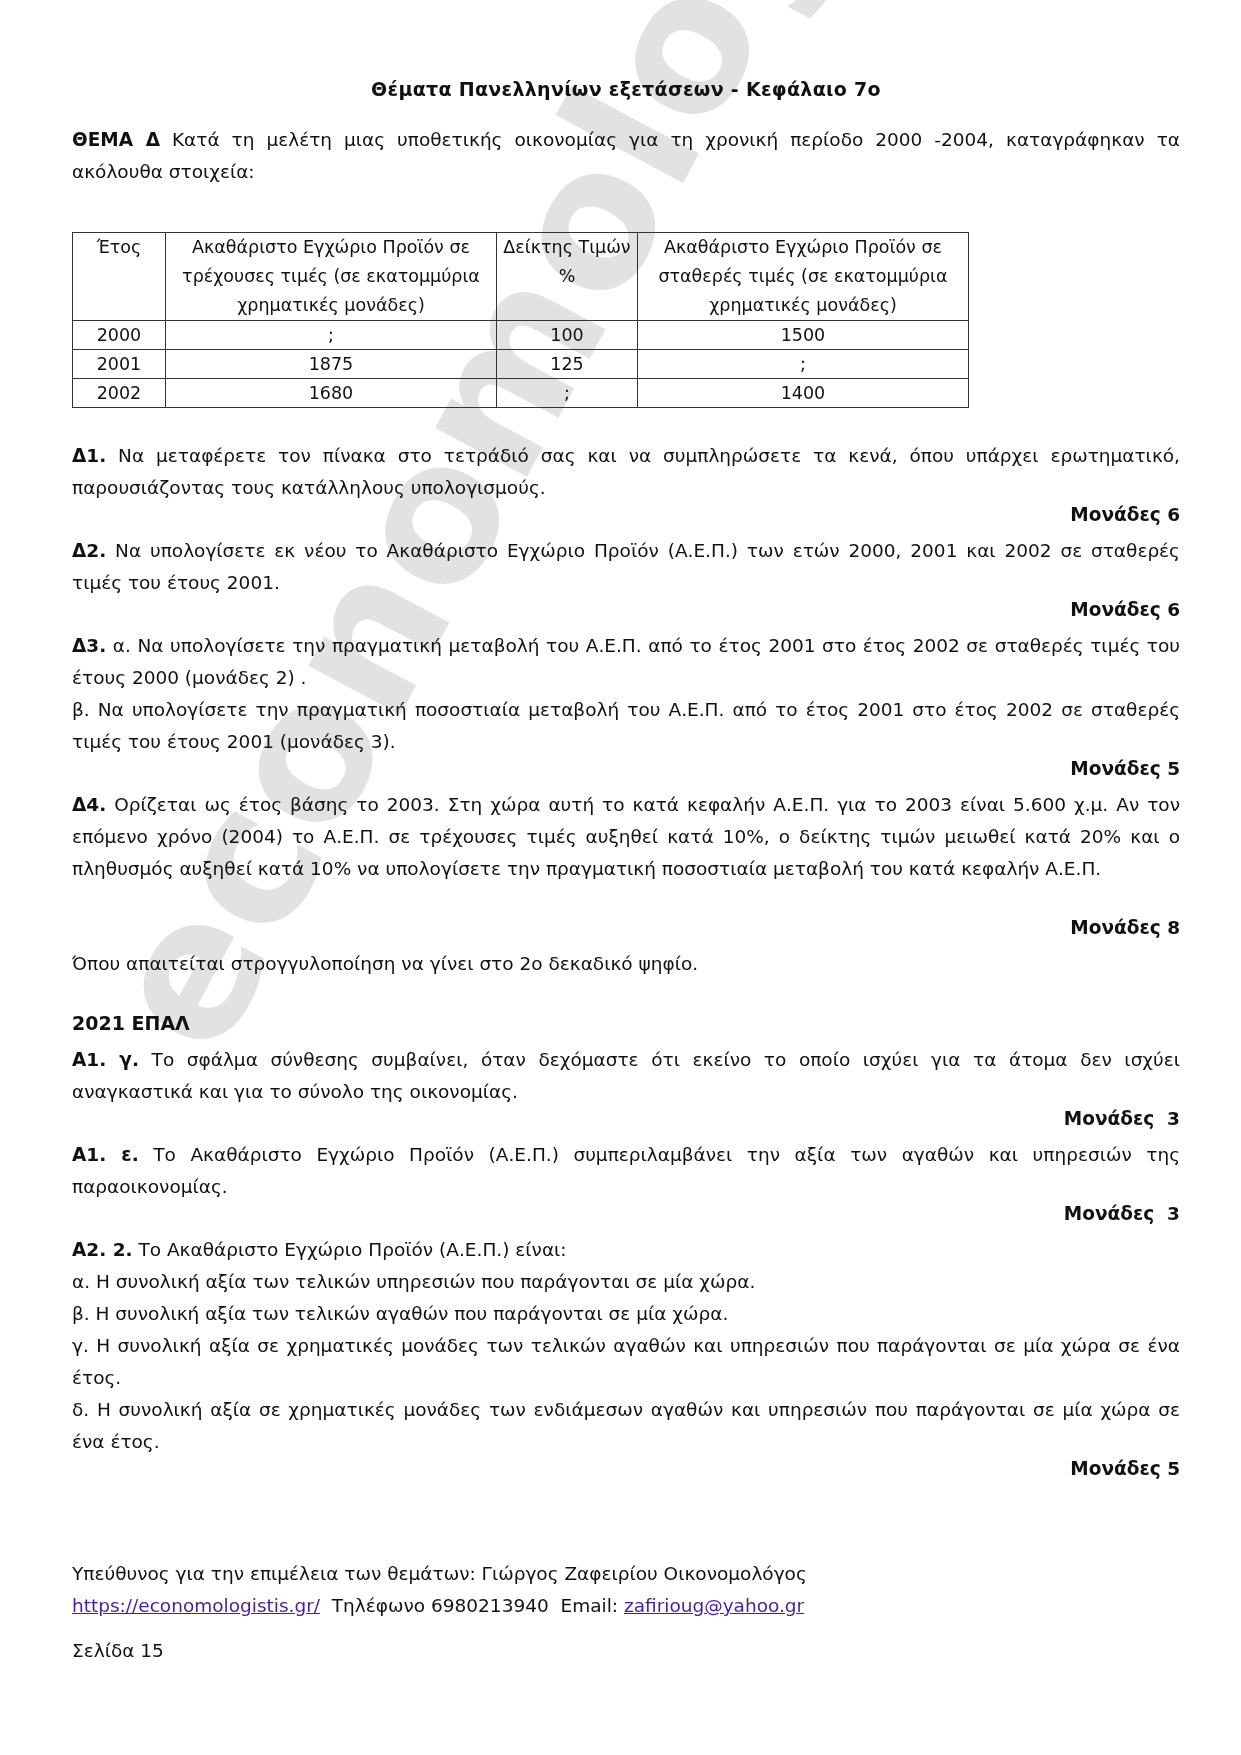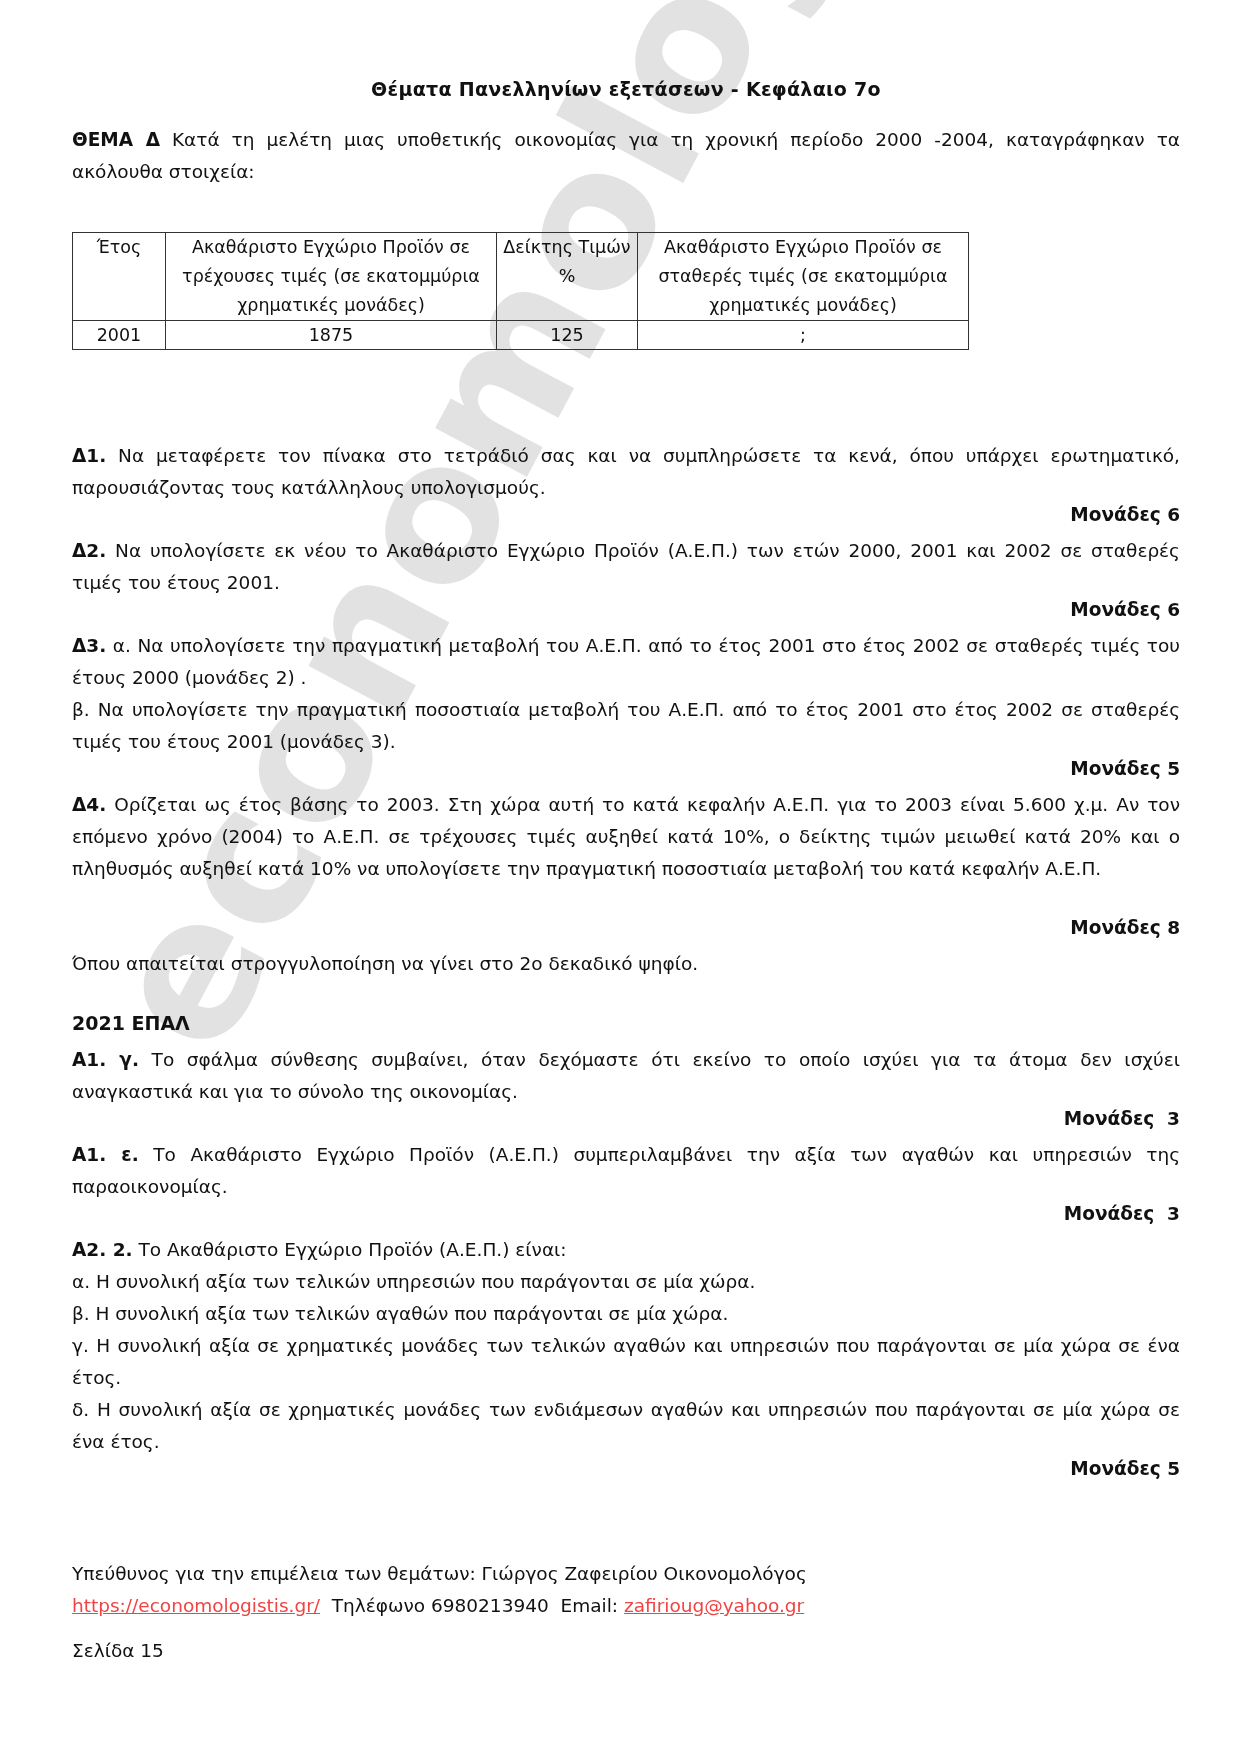--- a/index.html
+++ b/index.html
@@ -29,21 +29,21 @@
   table.data td, table.data th {
     border: 1.5px solid #333; text-align: center; vertical-align: top; font-weight: normal; padding: 0 6px;
   }
   table.data td { height: 28px; vertical-align: middle; line-height: 26px; }
   .c1 { width: 80px; } .c2 { width: 318px; } .c3 { width: 128px; } .c4 { width: 318px; }
   .section-head {
     position: absolute; left: 0; width: 1108px; text-align: left;
     font-size: 19px; font-weight: bold;
   }
   .footer { position: absolute; left: 0; width: 1108px; font-size: 18.5px; line-height: 32px; }
-  .link { color: #ef4444; text-decoration: underline; }
+  .link { color: #4c1d95; text-decoration: underline; }
   .pagenum { position: absolute; left: 0; width: 1108px; text-align: left; font-size: 18.5px; top: 1640px; }
 </style>
 </head>
 <body>
 
 <div class="watermark">economologistis.gr</div>
 
 <div class="page">
 
   <div class="title">Θέματα Πανελληνίων εξετάσεων - Κεφάλαιο 7ο</div>
@@ -57,24 +57,36 @@
     <thead>
       <tr>
         <th class="c1">Έτος</th>
         <th class="c2">Ακαθάριστο Εγχώριο Προϊόν σε τρέχουσες τιμές (σε εκατομμύρια χρηματικές μονάδες)</th>
         <th class="c3">Δείκτης Τιμών %</th>
         <th class="c4">Ακαθάριστο Εγχώριο Προϊόν σε σταθερές τιμές (σε εκατομμύρια χρηματικές μονάδες)</th>
       </tr>
     </thead>
     <tbody>
       <tr>
+        <td>2000</td>
+        <td>;</td>
+        <td>100</td>
+        <td>1500</td>
+      </tr>
+      <tr>
         <td>2001</td>
         <td>1875</td>
         <td>125</td>
         <td>;</td>
+      </tr>
+      <tr>
+        <td>2002</td>
+        <td>1680</td>
+        <td>;</td>
+        <td>1400</td>
       </tr>
     </tbody>
   </table>
 
   <div class="p" style="top:440px;">
     <b>Δ1.</b>
     <span>Να μεταφέρετε τον πίνακα στο τετράδιό σας και να συμπληρώσετε τα κενά, όπου υπάρχει ερωτηματικό, παρουσιάζοντας τους κατάλληλους υπολογισμούς.</span>
   </div>
   <div class="marks" style="top:504px;">Μονάδες 6</div>
 

